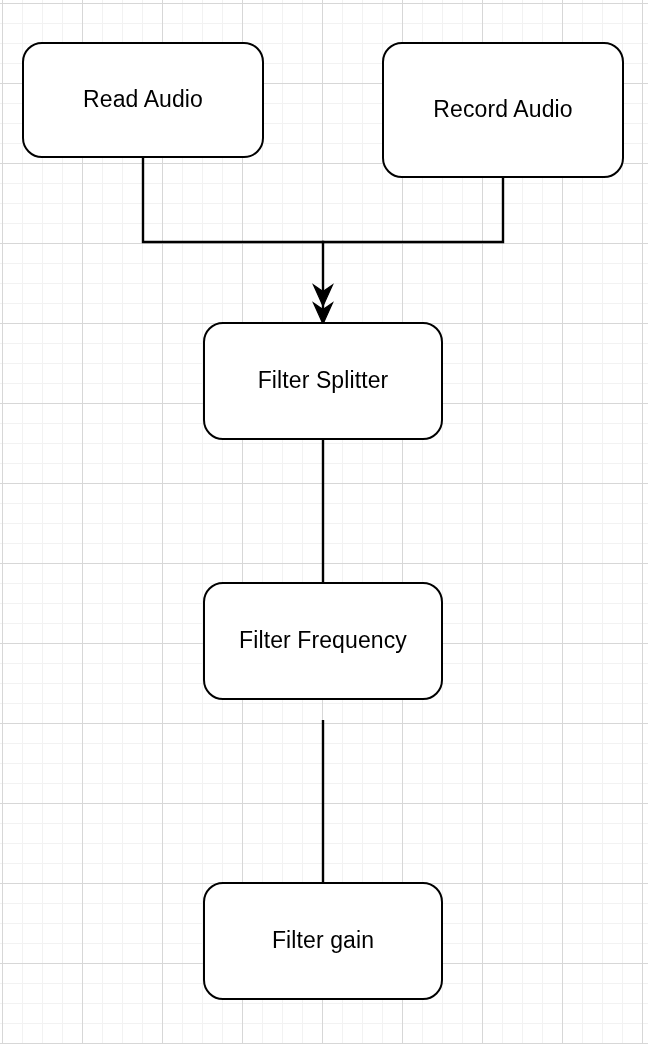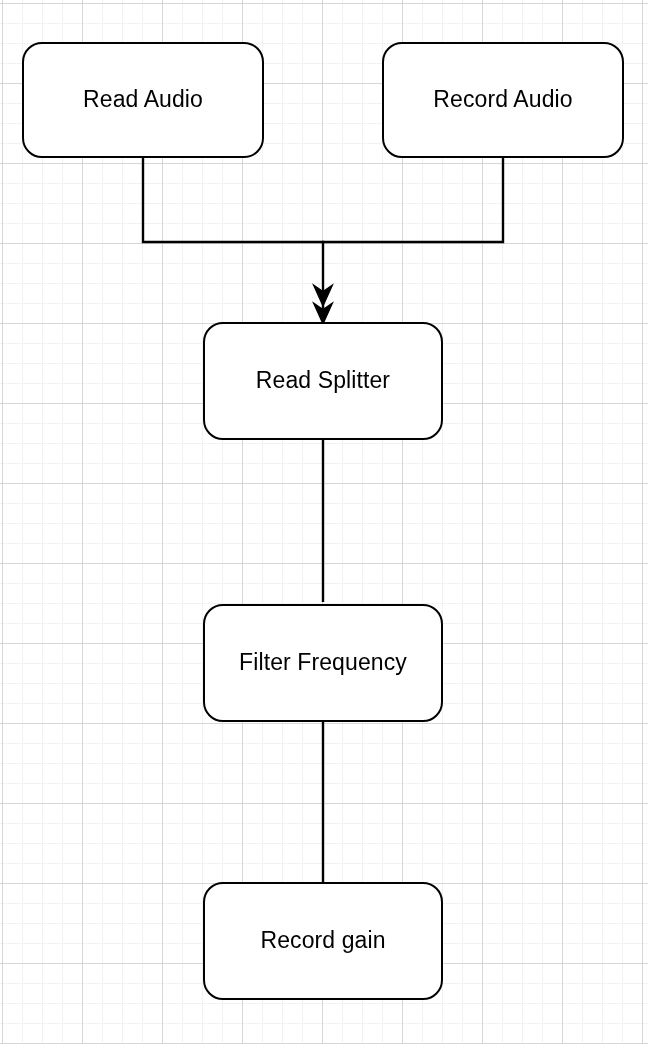--- a/index.html
+++ b/index.html
@@ -55,23 +55,23 @@
     font-size: 23px;
     line-height: 1.2;
     color: #000000;
     text-align: center;
     letter-spacing: 0.1px;
     white-space: nowrap;
     user-select: none;
   }
   
   #node-read-audio      { left: 22px;  top: 42px;  width: 242px; height: 116px; }
-  #node-record-audio    { left: 382px; top: 42px;  width: 242px; height: 116px; }
+  #node-record-audio    { left: 382px; top: 42px;  width: 242px; height: 136px; }
   #node-audio-splitter  { left: 203px; top: 322px; width: 240px; height: 118px; }
-  #node-filter-frequency{ left: 203px; top: 604px; width: 240px; height: 118px; }
+  #node-filter-frequency{ left: 203px; top: 582px; width: 240px; height: 118px; }
   #node-change-gain     { left: 203px; top: 882px; width: 240px; height: 118px; }
 </style>
 </head>
 <body>
 
 <div id="canvas">
 
   <svg id="edge-layer" width="648" height="1044" viewBox="0 0 648 1044" xmlns="http://www.w3.org/2000/svg">
 
     <path d="M 143 158 L 143 242 L 323 242" fill="none" stroke="#000000" stroke-width="2.4" stroke-linecap="square" stroke-linejoin="miter"></path>
@@ -91,24 +91,24 @@
 
   <div class="node" id="node-read-audio">
     <span class="node-label">Read Audio</span>
   </div>
 
   <div class="node" id="node-record-audio">
     <span class="node-label">Record Audio</span>
   </div>
 
   <div class="node" id="node-audio-splitter">
-    <span class="node-label">Read Splitter</span>
+    <span class="node-label">Filter Splitter</span>
   </div>
 
   <div class="node" id="node-filter-frequency">
     <span class="node-label">Filter Frequency</span>
   </div>
 
   <div class="node" id="node-change-gain">
-    <span class="node-label">Record gain</span>
+    <span class="node-label">Filter gain</span>
   </div>
 
 </div>
 
 </body></html>

